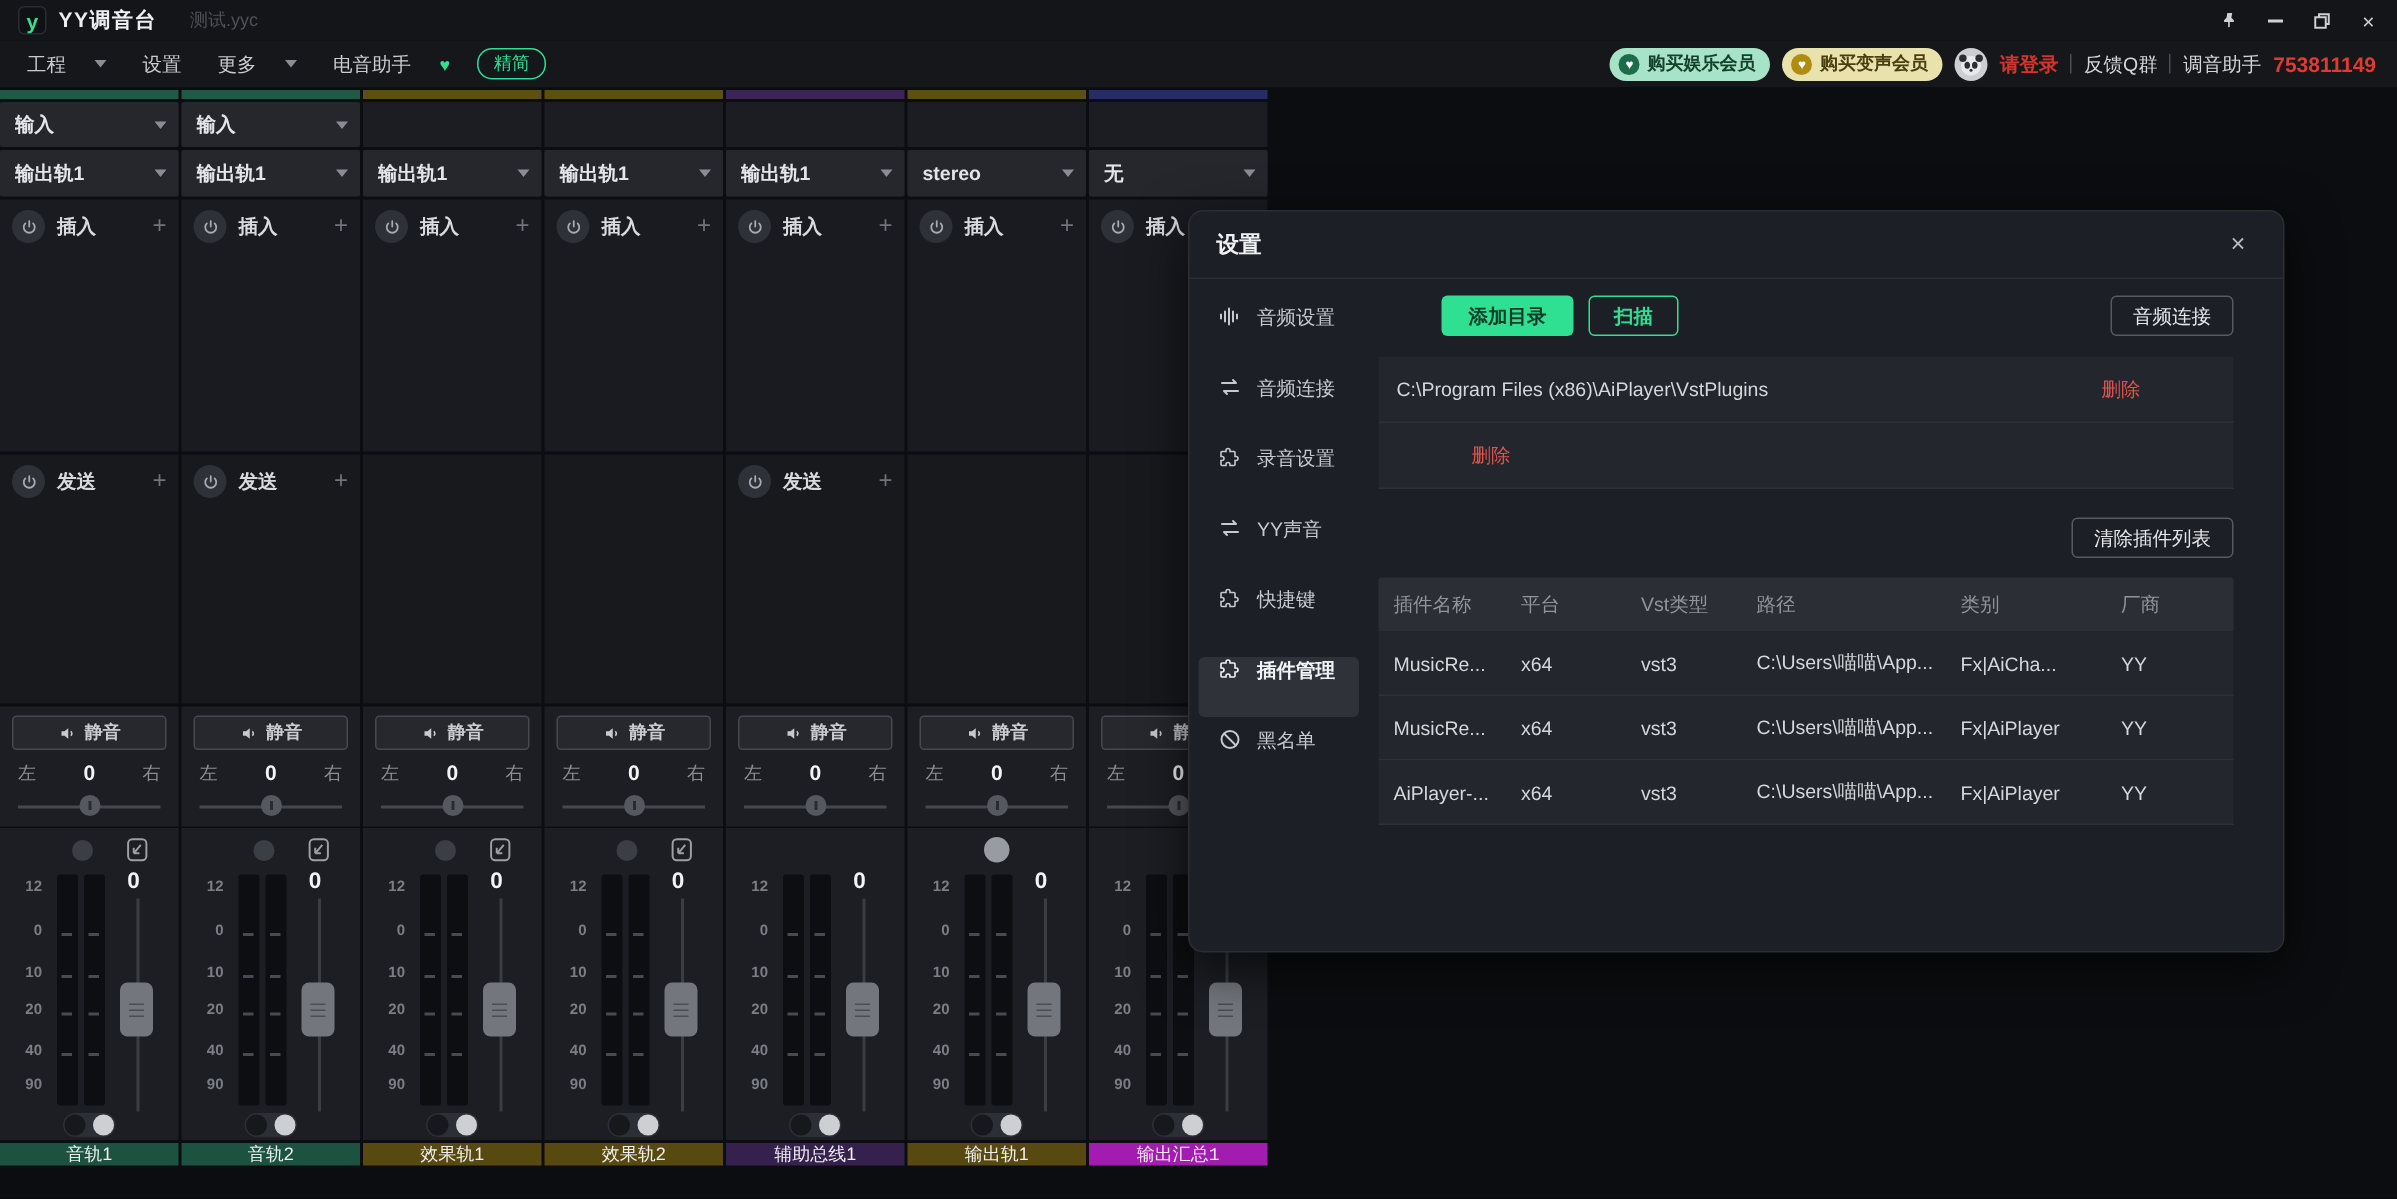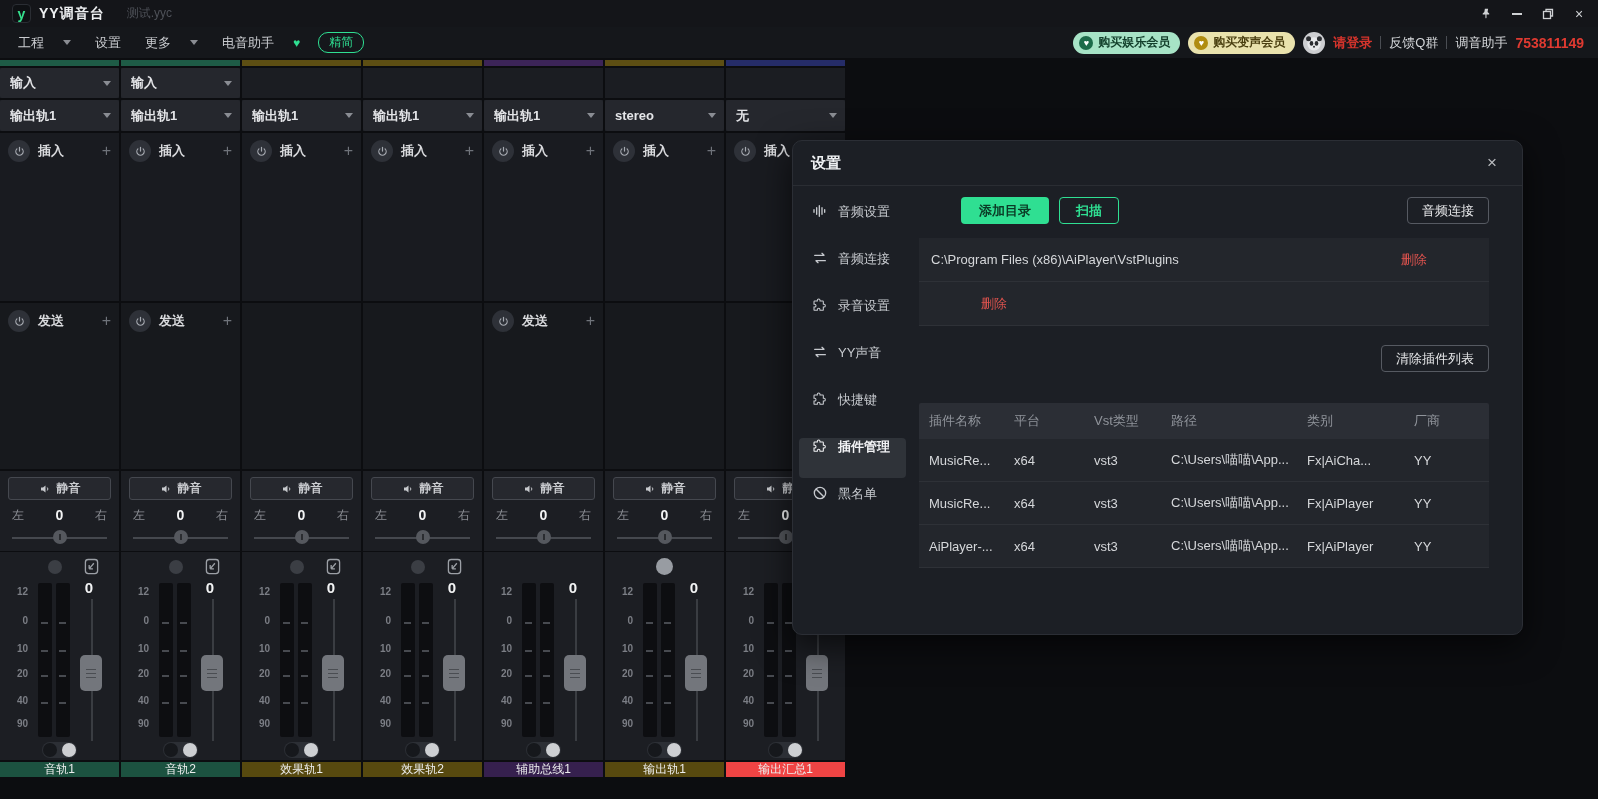--- a/index.html
+++ b/index.html
@@ -758,21 +758,21 @@
           <div class="fader-handle">
             <i></i>
             <i></i>
             <i></i>
           </div>
           <div class="toggle">
             <span class="kd"></span>
             <span class="kw"></span>
           </div>
         </div>
-        <div class="strip-label" style="background: #ef4444;">输出汇总1</div>
+        <div class="strip-label" style="background: #a21caf; font-family: Liberation Mono, monospace;">输出汇总1</div>
       </div>
     </div>
 
   <div class="dialog">
     <div class="dlg-header">
       <span class="dlg-title">设置</span>
       <span class="dlg-close">×</span>
     </div>
     <div class="dlg-body">
       <div class="dlg-side">
@@ -849,21 +849,21 @@
               </div>
 
               <div class="tbl-row">
                 <span class="c-ops del-link">删除</span>
               </div>
             </div>
         </div>
         <div class="right-btn-row">
           <div class="btn-gray-o">清除插件列表</div>
         </div>
-        <div class="tbl" style="margin-top:31px">
+        <div class="tbl" style="margin-top:13px">
           <div class="tbl-head">
             <span class="pc pc1">插件名称</span>
             <span class="pc pc2">平台</span>
             <span class="pc pc3">Vst类型</span>
             <span class="pc pc4">路径</span>
             <span class="pc pc5">类别</span>
             <span class="pc pc6">厂商</span>
           </div>
           <div>
 

